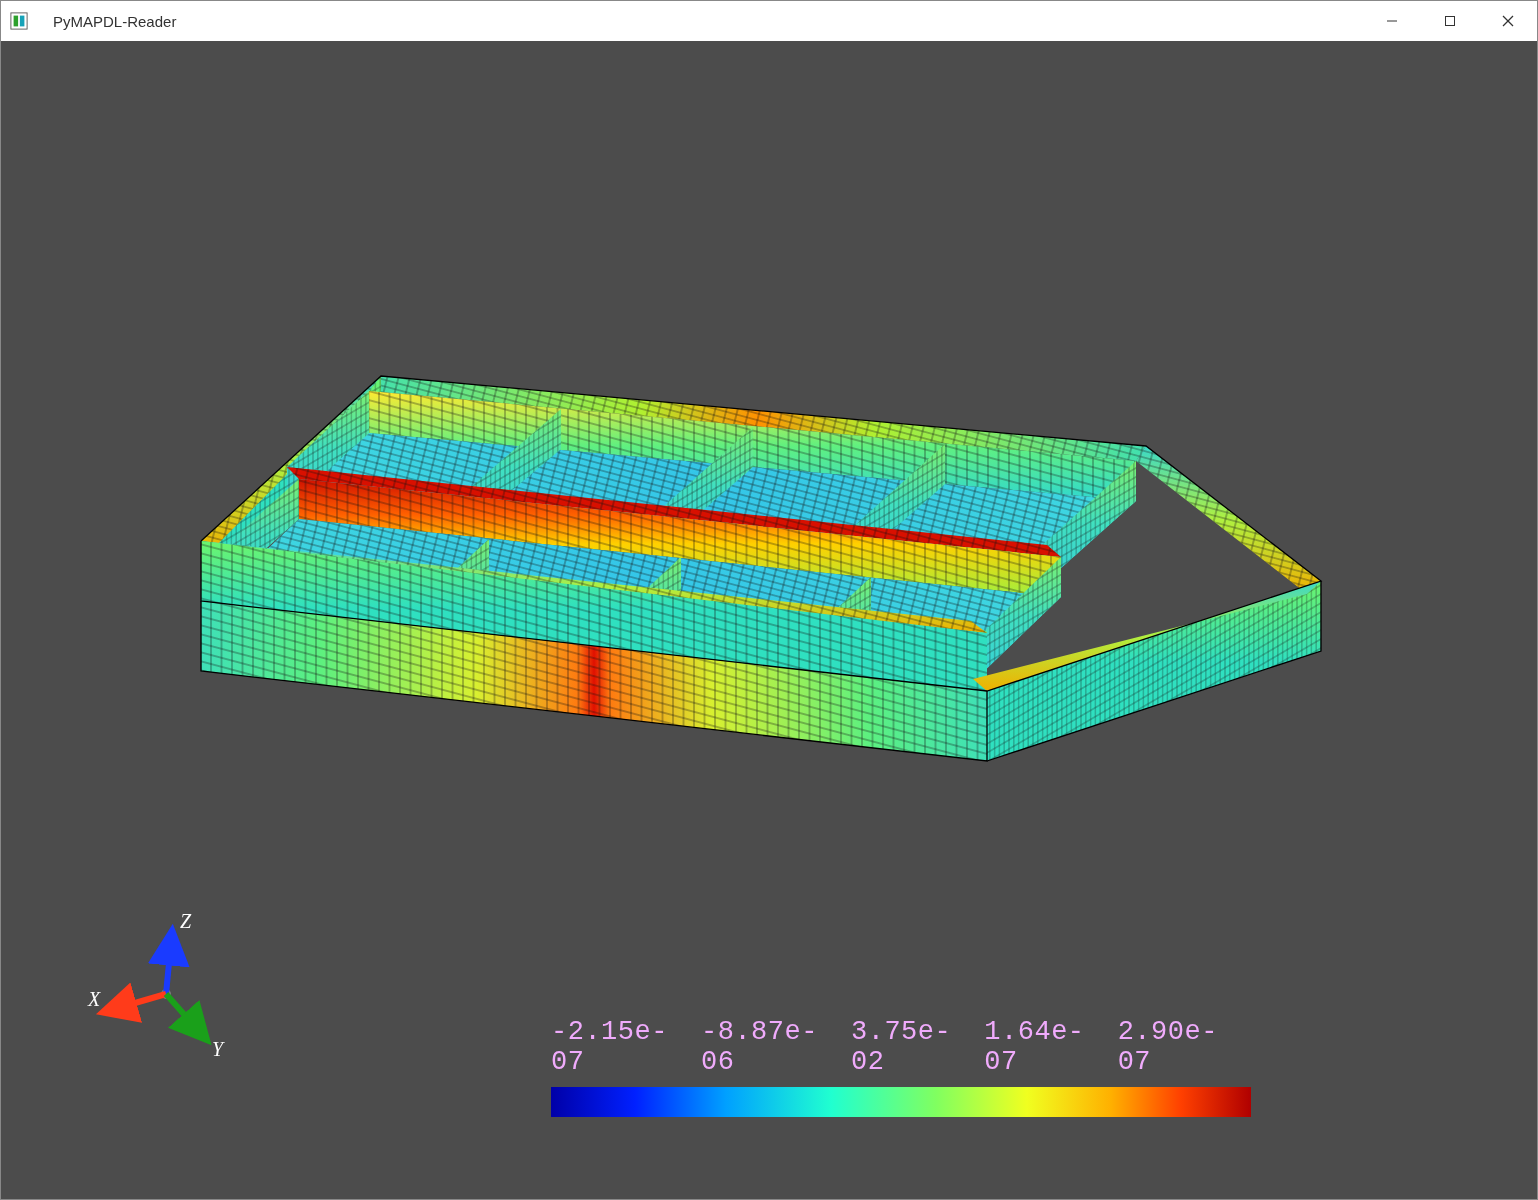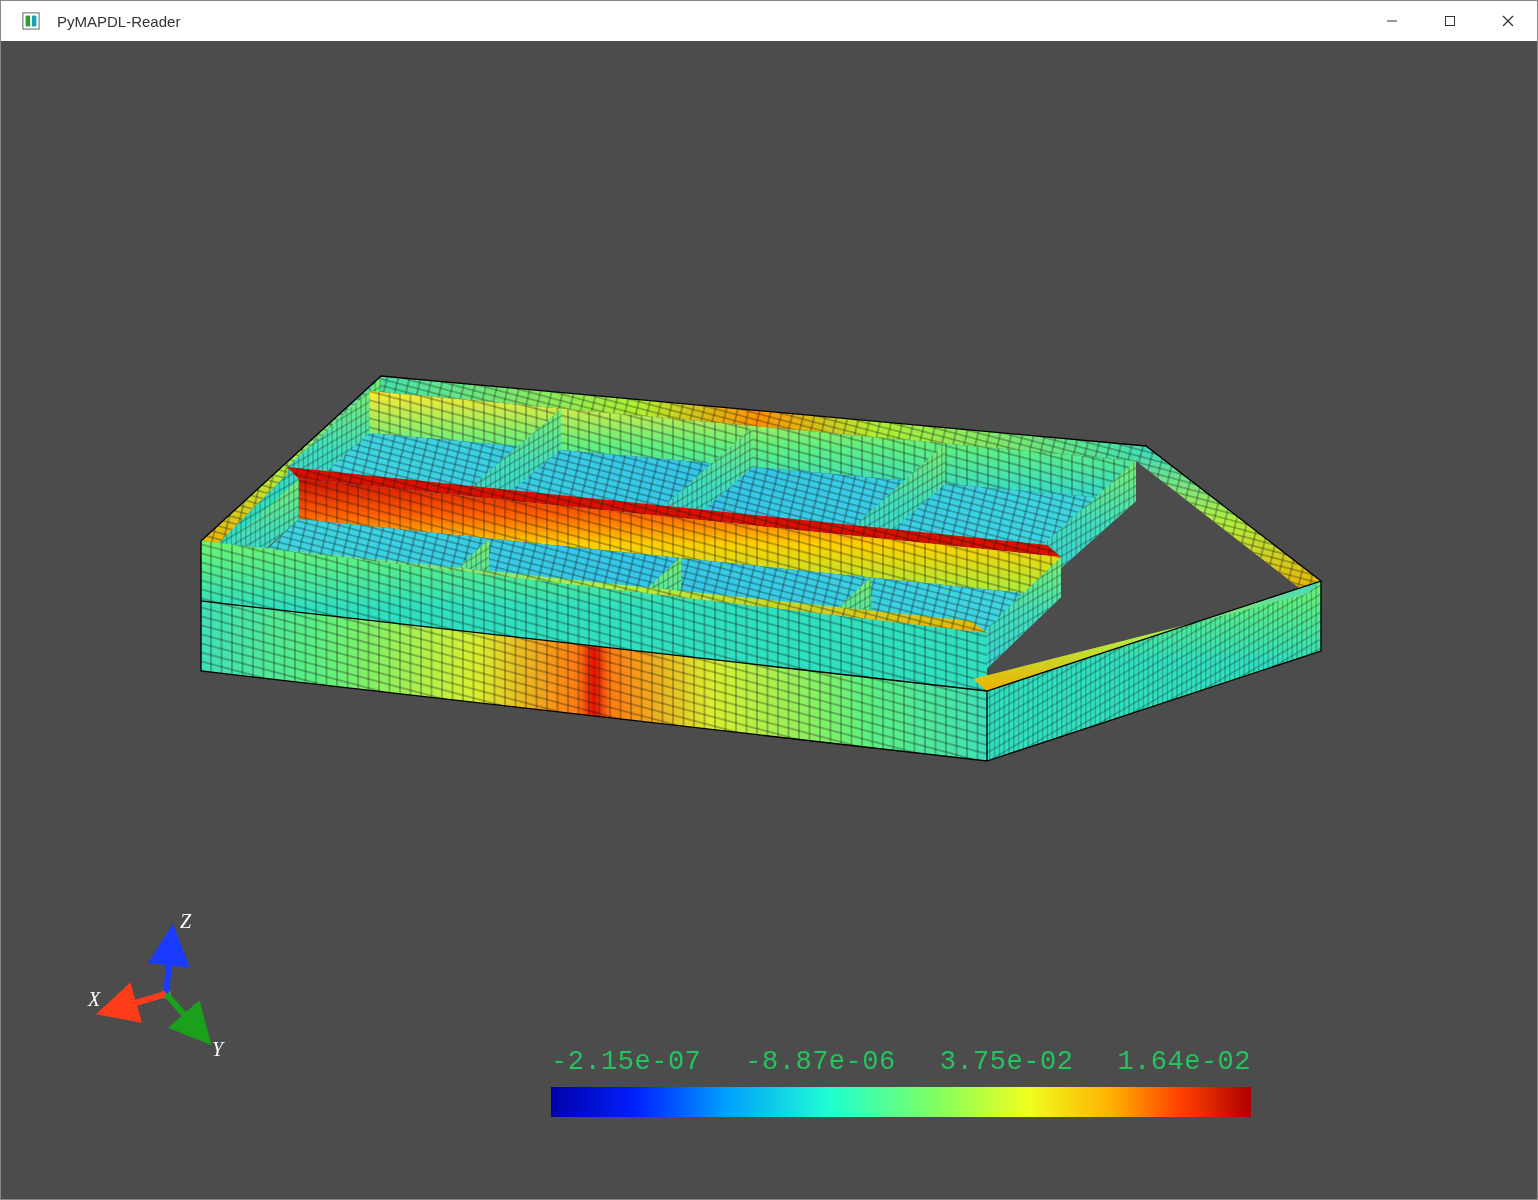--- a/index.html
+++ b/index.html
@@ -16,22 +16,22 @@
       background: #fff;
     }
     .titlebar {
       height: 40px;
       background: #ffffff;
       display: flex; align-items: center;
       justify-content: space-between;
       user-select: none;
     }
     .titlebar-left {
-      display: flex; align-items: center; gap: 16px;
-      padding-left: 20px;
+      display: flex; align-items: center; gap: 24px;
+      padding-left: 8px;
     }
     .app-icon {
       width: 20px; height: 20px;
       display: inline-flex; align-items: center; justify-content: center;
     }
     .app-icon svg { width: 18px; height: 18px; }
     .title-text { font-size: 15px; color: #333; }
     .window-controls { display: flex; height: 100%; }
     .win-btn {
       width: 58px; height: 100%;
@@ -62,21 +62,21 @@
     .scalar-bar {
       position: absolute;
       left: 550px; bottom: 82px;
       width: 700px;
     }
     .scalar-ticks {
       display: flex;
       justify-content: space-between;
       font-family: "Consolas","Courier New",monospace;
       font-size: 27px;
-      color: #22c55e;
+      color: #f0abfc;
       margin-bottom: 10px;
       letter-spacing: 0.5px;
     }
     .scalar-gradient {
       height: 30px;
       width: 100%;
       background: linear-gradient(to right,
         #0000a8 0%,
         #0020ff 12%,
         #00a0ff 25%,
@@ -342,19 +342,20 @@
         <line x1="0" y1="0" x2="40" y2="45" stroke="#1aa01a" stroke-width="6" marker-end="url(#ah-y)"></line>
         <text x="46" y="62" fill="#ffffff" font-family="serif" font-style="italic" font-size="20">Y</text>
       </g>
     </svg>
 
     <div class="scalar-bar">
       <div class="scalar-ticks">
         <span>-2.15e-07</span>
         <span>-8.87e-06</span>
         <span>3.75e-02</span>
-        <span>1.64e-02</span>
+        <span>1.64e-07</span>
+        <span>2.90e-07</span>
       </div>
       <div class="scalar-gradient"></div>
     </div>
 
   </div>
 </div>
 
 </body></html>

